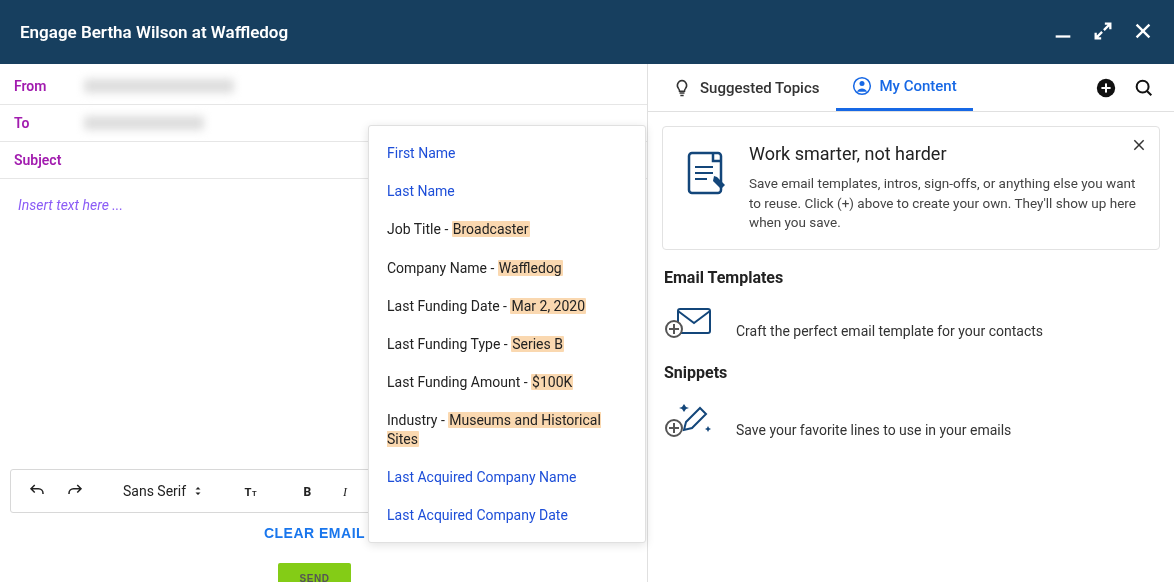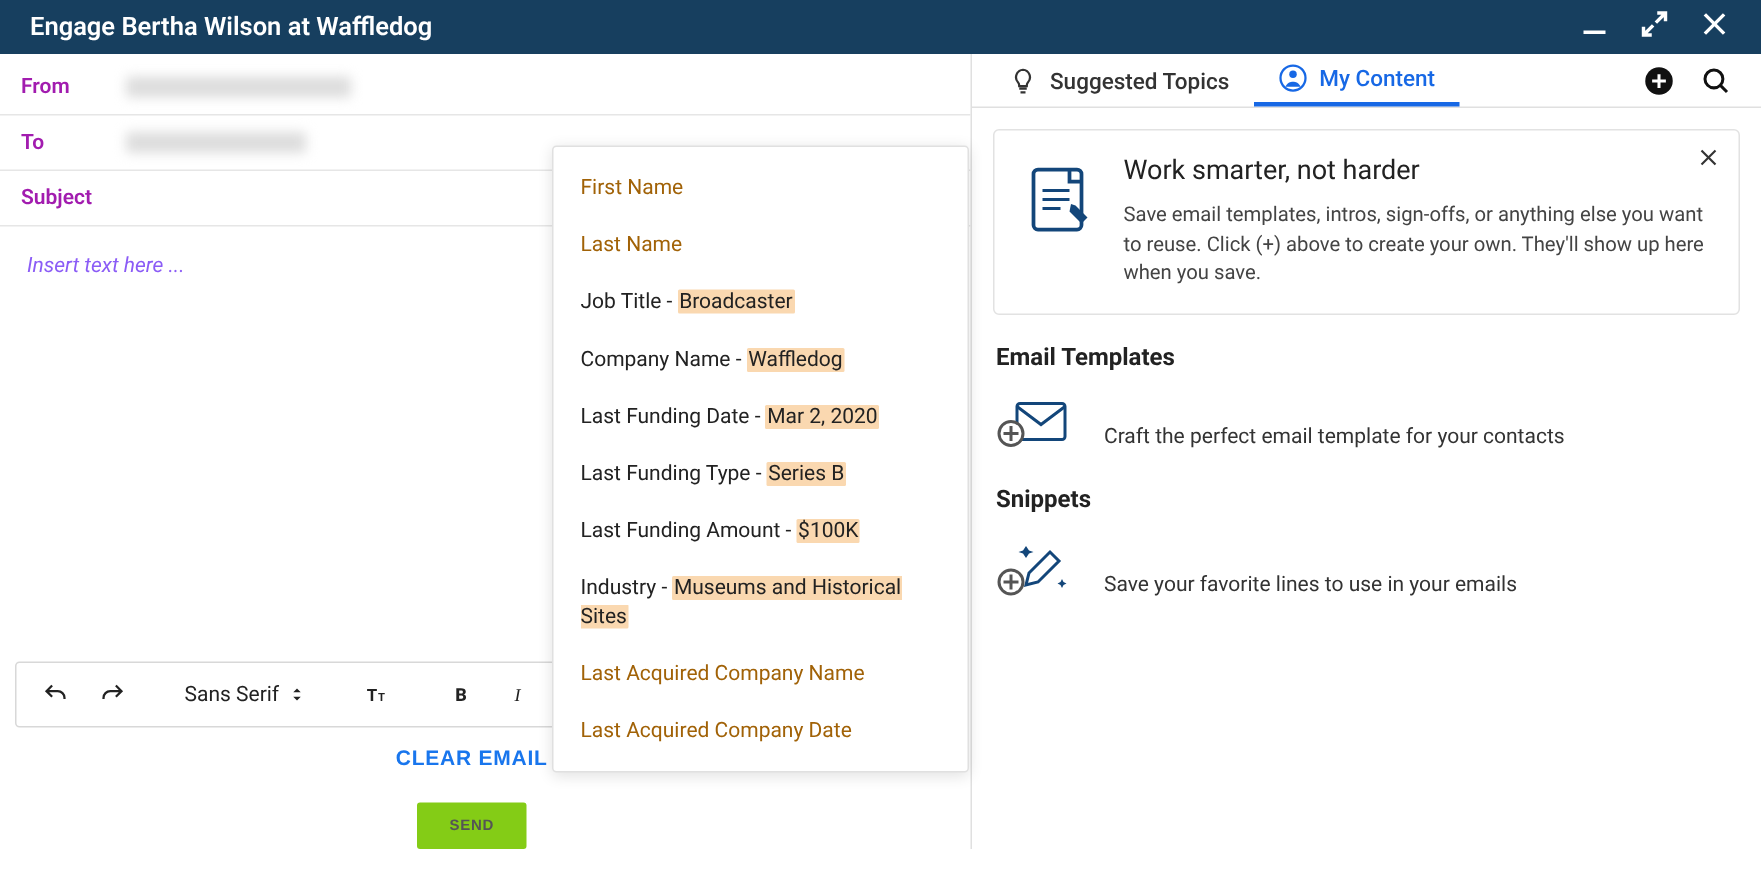--- a/index.html
+++ b/index.html
@@ -1,19 +1,19 @@
 <!DOCTYPE html>
 <html><head>
 <meta charset="utf-8">
 <style>
   * { box-sizing: border-box; margin: 0; padding: 0; }
   body { font-family: -apple-system, BlinkMacSystemFont, "Segoe UI", Roboto, Arial, sans-serif; font-size: 14px; color: #222; background: #fff; width: 1174px; height: 582px; overflow: hidden; }
 
   
-  .titlebar { background: #173F5F; color: #fff; height: 36px; display: flex; align-items: center; justify-content: space-between; padding: 0 20px; }
+  .titlebar { background: #173F5F; color: #fff; height: 64px; display: flex; align-items: center; justify-content: space-between; padding: 0 20px; }
   .titlebar-title { font-size: 17px; font-weight: 600; }
   .titlebar-actions { display: flex; gap: 18px; align-items: center; }
   .titlebar-actions svg { width: 22px; height: 22px; cursor: pointer; }
 
   .main { display: flex; height: calc(582px - 52px); }
   .left { flex: 0 0 648px; position: relative; display: flex; flex-direction: column; border-right: 1px solid #e0e0e0; }
   .right { flex: 1; background: #fff; display: flex; flex-direction: column; }
 
   
   .fields { padding: 4px 0 0 0; }
@@ -26,38 +26,38 @@
 
   
   .popover {
     position: absolute; left: 368px; top: 61px; width: 278px;
     background: #fff; border: 1px solid #e0e0e0; border-radius: 3px;
     box-shadow: 0 2px 10px rgba(0,0,0,0.12);
     padding: 8px 0;
     z-index: 10;
   }
   .pop-item { padding: 10px 18px; font-size: 14px; cursor: pointer; color: #222; line-height: 1.3; }
-  .pop-item.disabled { color: #a16207; }
+  .pop-item.disabled { color: #1d4ed8; }
   .pop-item .hl { background: #FAD8B0; padding: 0 1px; border-radius: 1px; }
 
   
   .toolbar-wrap { padding: 2px 10px 0 10px; }
   .toolbar { display: flex; align-items: center; gap: 6px; border: 1px solid #d8d8d8; border-radius: 3px; padding: 4px 10px; height: 44px; position: relative; z-index: 5; background: #fff; }
   .tb-btn { width: 32px; height: 32px; display:flex; align-items:center; justify-content:center; cursor:pointer; border-radius:3px; }
   .tb-btn svg { width:18px; height:18px; }
   .font-sel { display:flex; align-items:center; gap:6px; padding: 0 8px; cursor:pointer; font-size:14px; }
   .tb-sep { width: 12px; }
   .curly { font-family: monospace; font-size: 16px; font-weight: 600; }
 
   .footer-actions { display: flex; justify-content: flex-end; gap: 22px; padding: 12px 18px 0 0; align-items:center;flex-direction:column; }
   .btn-clear { color: #1976ED; font-weight: 600; font-size: 14px; letter-spacing: .5px; cursor:pointer; background:none; border:none; }
   .btn-send  { background: #84cc16; color:#555; font-weight:600; font-size:10px; letter-spacing:.5px; border:none; padding: 10px 22px; border-radius:2px; cursor:pointer; }
 
   
-  .tabs { display:flex; align-items:center; height:36px; border-bottom:1px solid #e0e0e0; padding: 0 16px 0 8px; }
+  .tabs { display:flex; align-items:center; height:48px; border-bottom:1px solid #e0e0e0; padding: 0 16px 0 8px; }
   .tab { display:flex; align-items:center; gap:8px; padding: 0 16px; height:100%; cursor:pointer; font-size:15px; color:#333; font-weight:500; }
   .tab.active { color:#1768E5; border-bottom: 3px solid #1768E5; }
   .tab svg { width:20px; height:20px; }
   .tabs-spacer { flex:1; }
   .tab-icon-btn { width:28px; height:28px; display:flex; align-items:center; justify-content:center; cursor:pointer; margin-left:10px; }
   .tab-icon-btn svg { width:22px; height:22px; }
 
   .panel-body { padding: 14px; }
   .card { border:1px solid #e2e2e2; border-radius:4px; padding: 16px 18px 16px 16px; position:relative; display:flex; gap:16px; }
   .card-close { position:absolute; top:10px; right:12px; cursor:pointer; }

